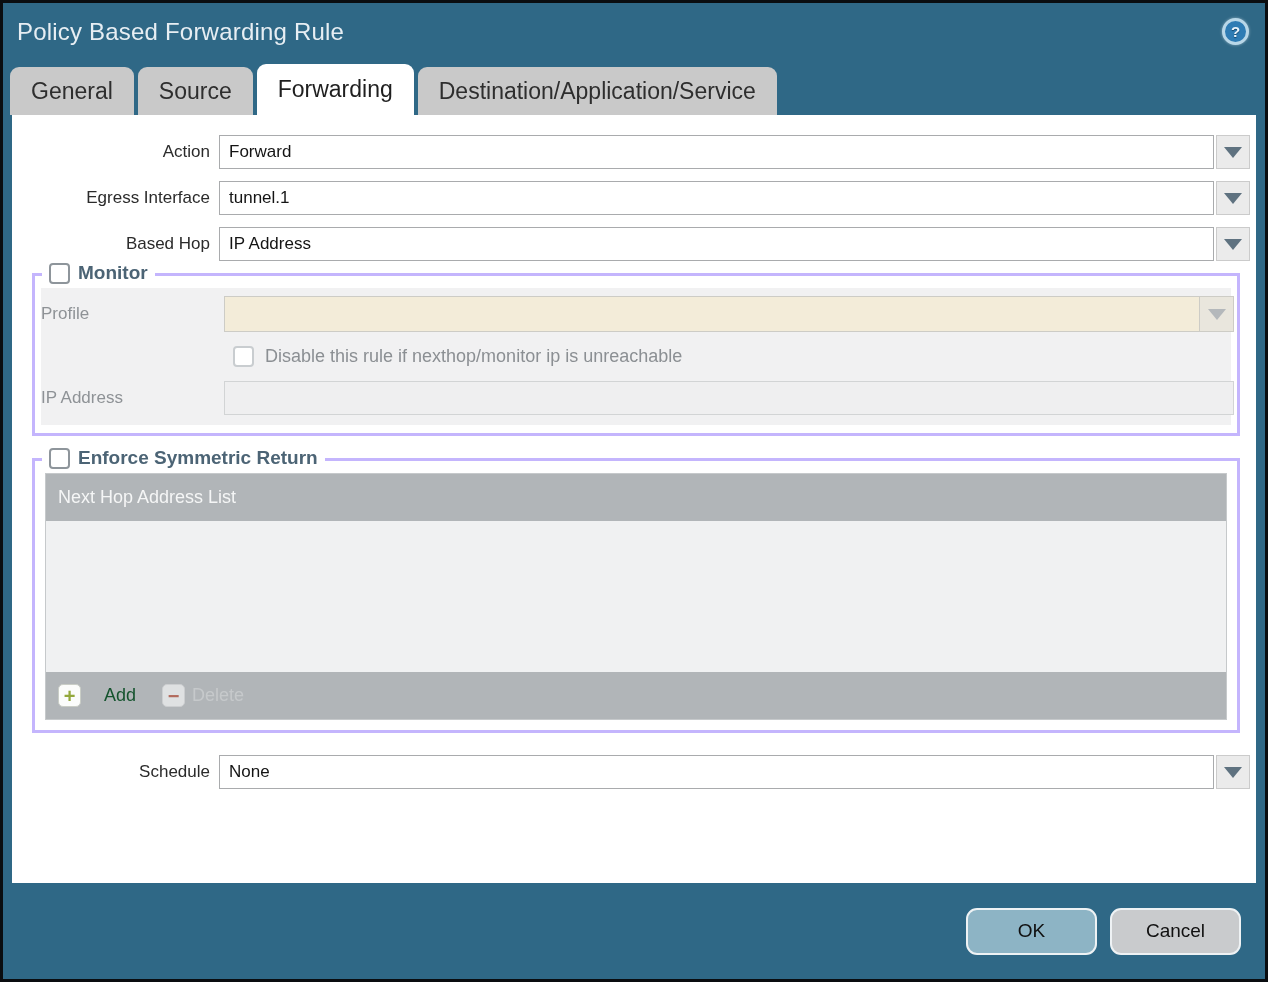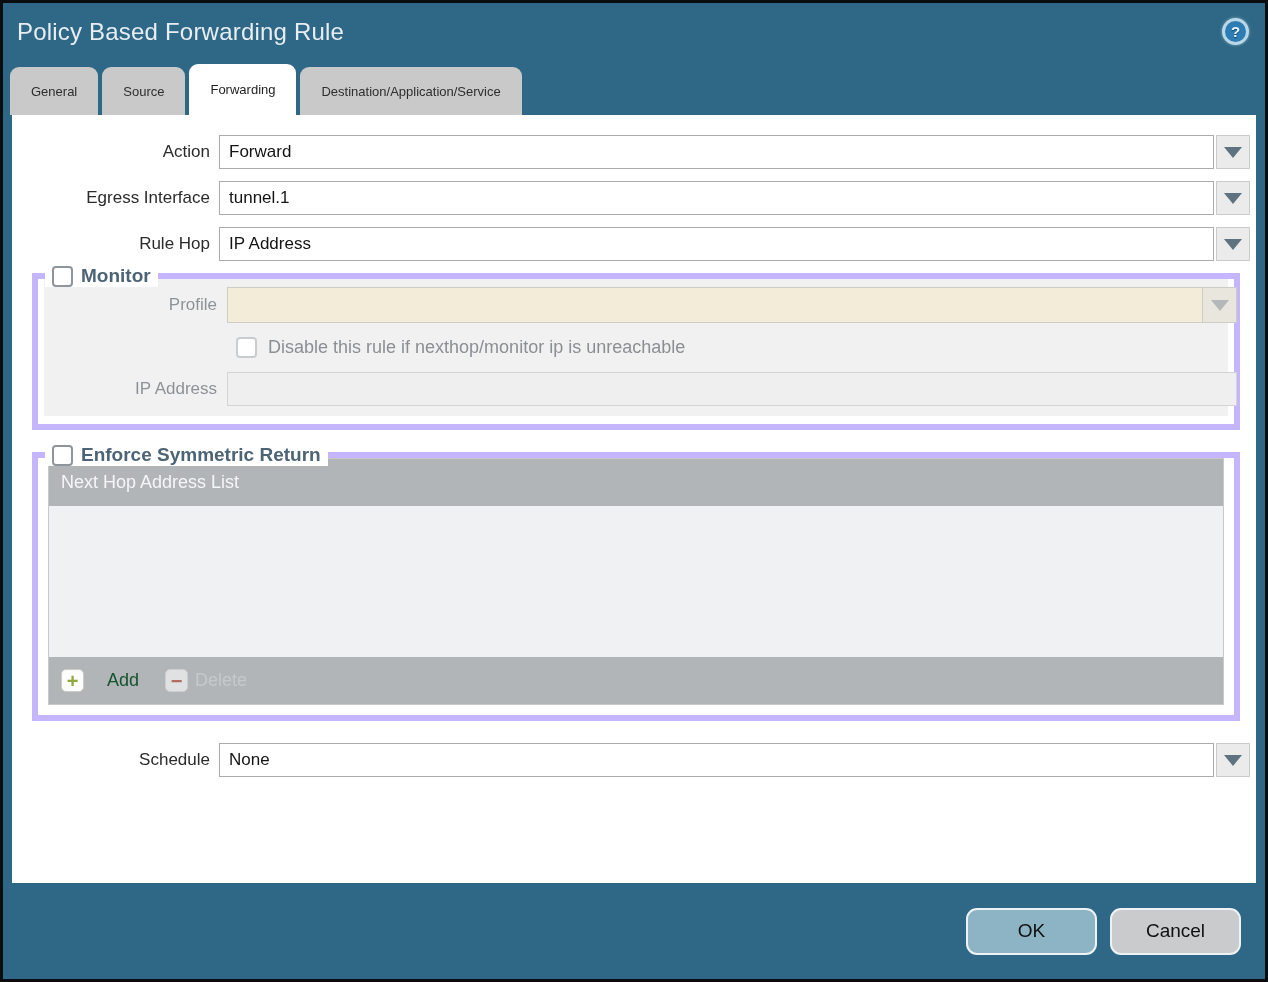--- a/index.html
+++ b/index.html
@@ -50,21 +50,21 @@
     align-items: flex-end;
     padding-left: 7px;
     gap: 4px;
   }
   .tab {
     height: 48px;
     background: #c9c9c9;
     border-radius: 9px 9px 0 0;
     display: flex; align-items: center; justify-content: center;
     padding: 0 21px;
-    font-size: 13px;
+    font-size: 23px;
     color: #2e2e2e;
     cursor: pointer;
     white-space: nowrap;
   }
   .tab.active {
     height: 51px;
     background: #ffffff;
     color: #1f1f1f;
   }
 
@@ -113,22 +113,22 @@
     border-left: 9px solid transparent;
     border-right: 9px solid transparent;
     border-top: 11px solid #5f7280;
   }
   .tri.disabled { border-top-color: #b4b8bb; }
 
   
   .fieldset {
     position: relative;
     margin: 0 16px 0 20px;
-    border: 6px solid #c4b5fd;
-    padding: 0 6px 8px 6px;
+    border: 3px solid #c4b5fd;
+    padding: 12px 6px 8px 6px;
   }
   .fieldset.monitor { margin-top: 9px; }
   .fieldset.symmetric { margin-top: 22px; padding-bottom: 10px; }
   .legend {
     position: absolute;
     top: -14px;
     left: 7px;
     background: #ffffff;
     padding: 0 7px;
     display: flex; align-items: center; gap: 8px;
@@ -149,21 +149,20 @@
   .checkbox.disabled { border-color: #c9cdd0; cursor: default; }
 
   .panel {
     background: #f1f1f2;
     padding: 8px 0 10px 0;
   }
   .panel-row { display: flex; align-items: center; }
   .panel-label {
     width: 183px;
     padding-right: 10px;
-    text-align: right;
     font-size: 17px;
     color: #8e9296;
     flex: none;
   }
   .profile-field {
     width: 976px;
     height: 36px;
     background: #f3ecd9;
     border: 1px solid #cdccc6;
     flex: none;
@@ -275,21 +274,21 @@
 
     <div class="form-row">
       <div class="form-label">Egress Interface</div>
       <div class="field">tunnel.1</div>
       <div class="dd-btn">
         <span class="tri"></span>
       </div>
     </div>
 
     <div class="form-row">
-      <div class="form-label">Rule Hop</div>
+      <div class="form-label">Based Hop</div>
       <div class="field">IP Address</div>
       <div class="dd-btn">
         <span class="tri"></span>
       </div>
     </div>
 
 
     <div class="fieldset monitor">
       <div class="legend">
         <div class="checkbox"></div>

